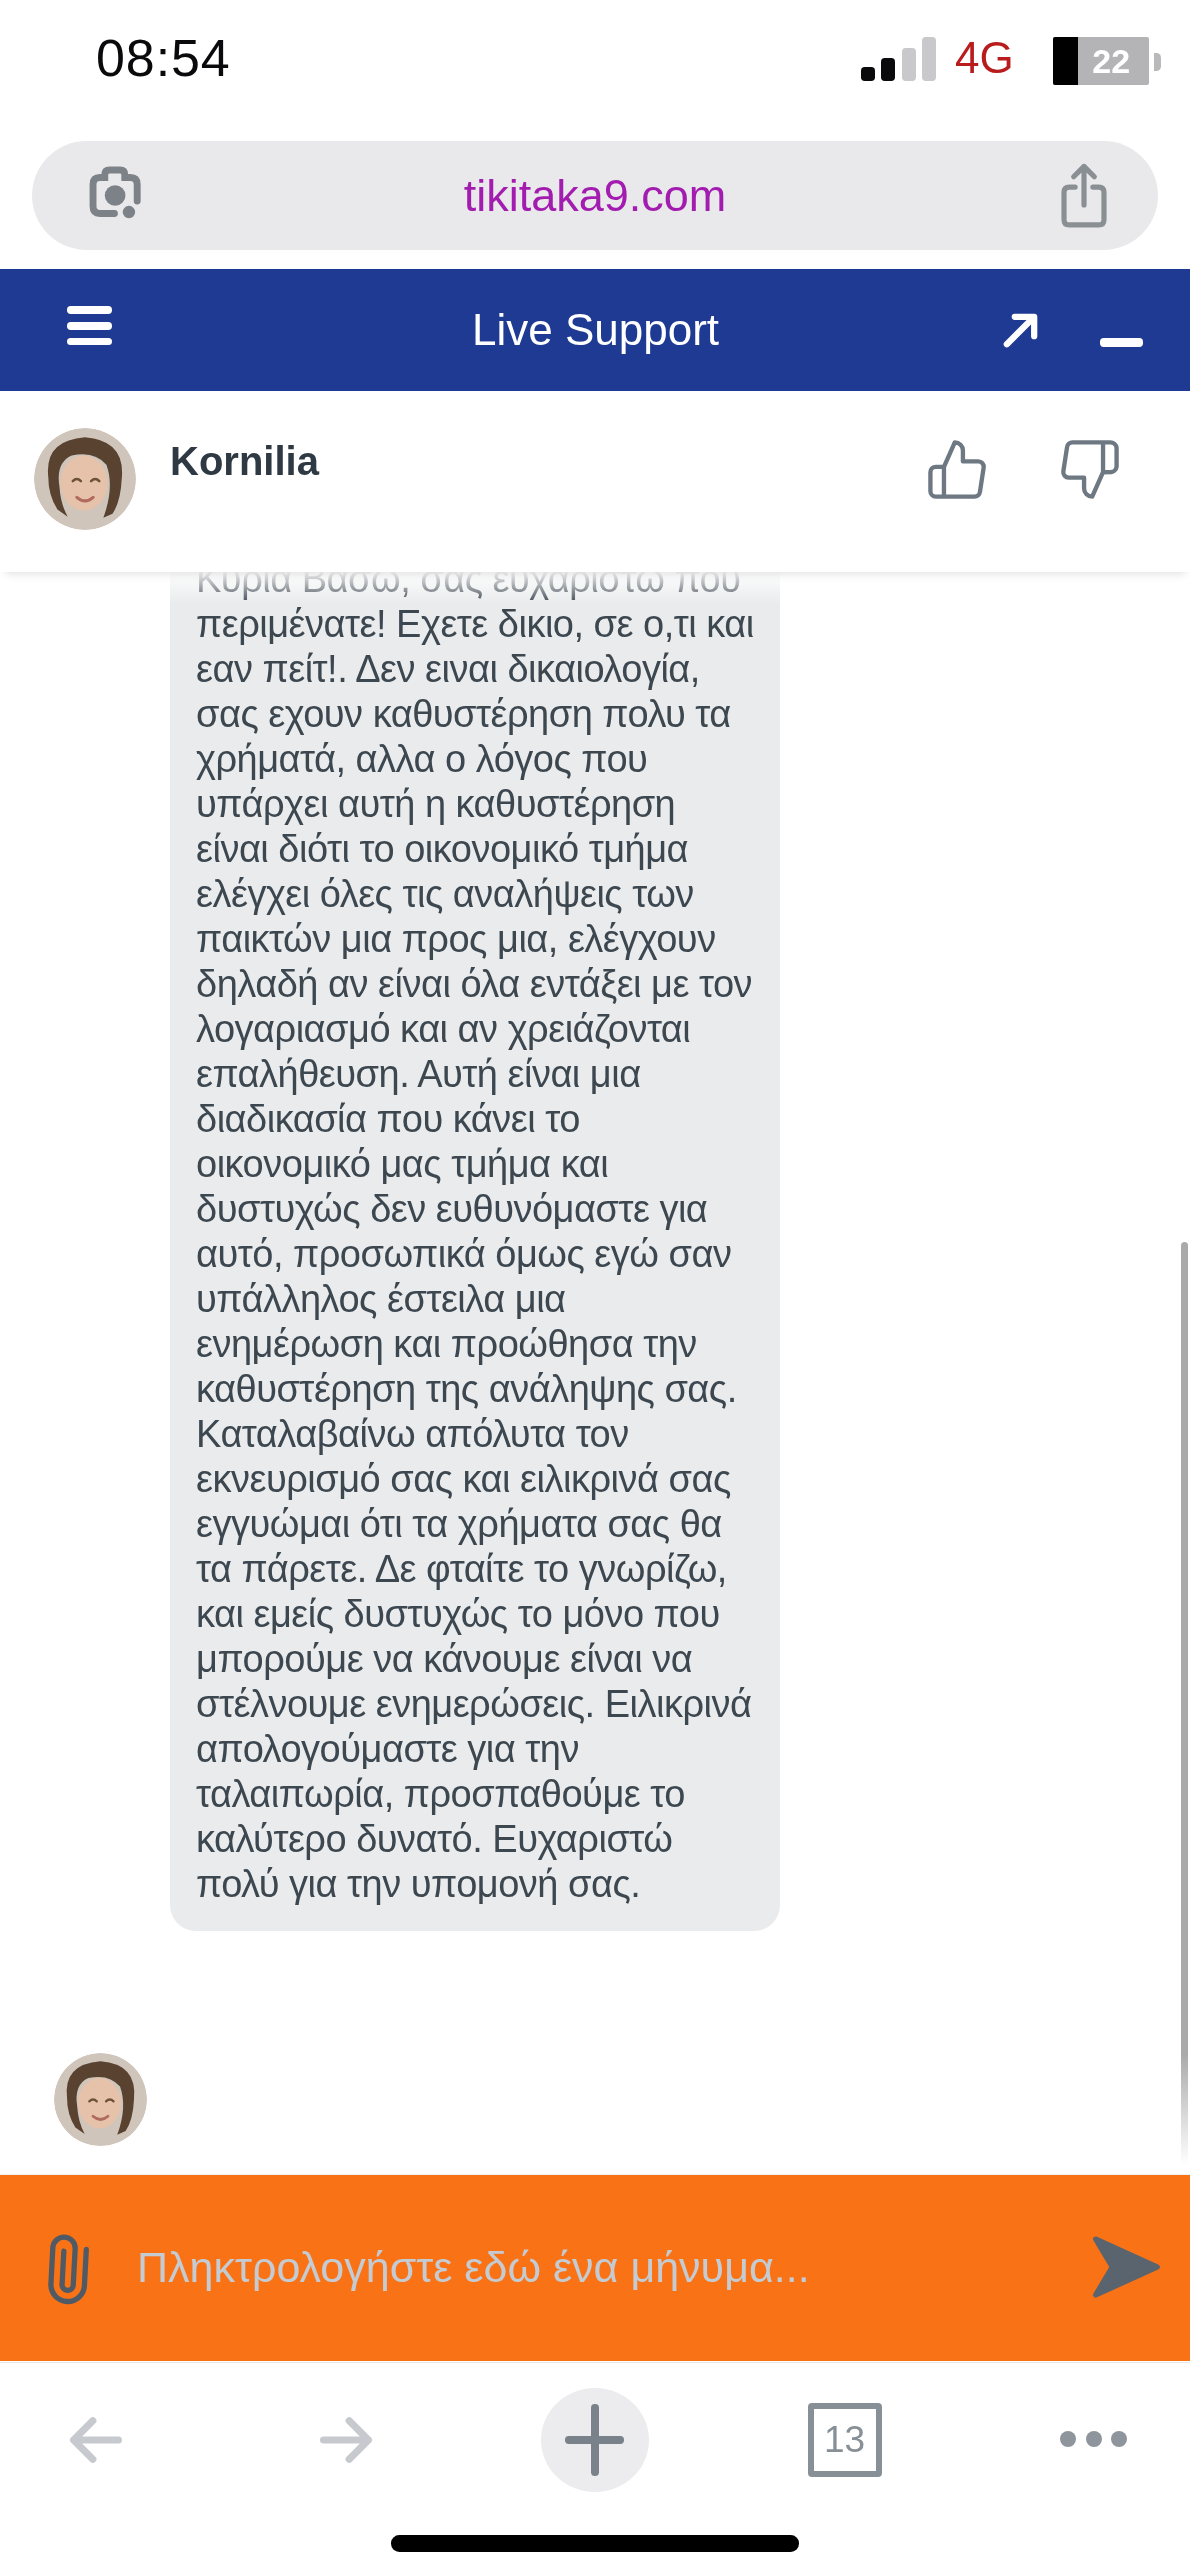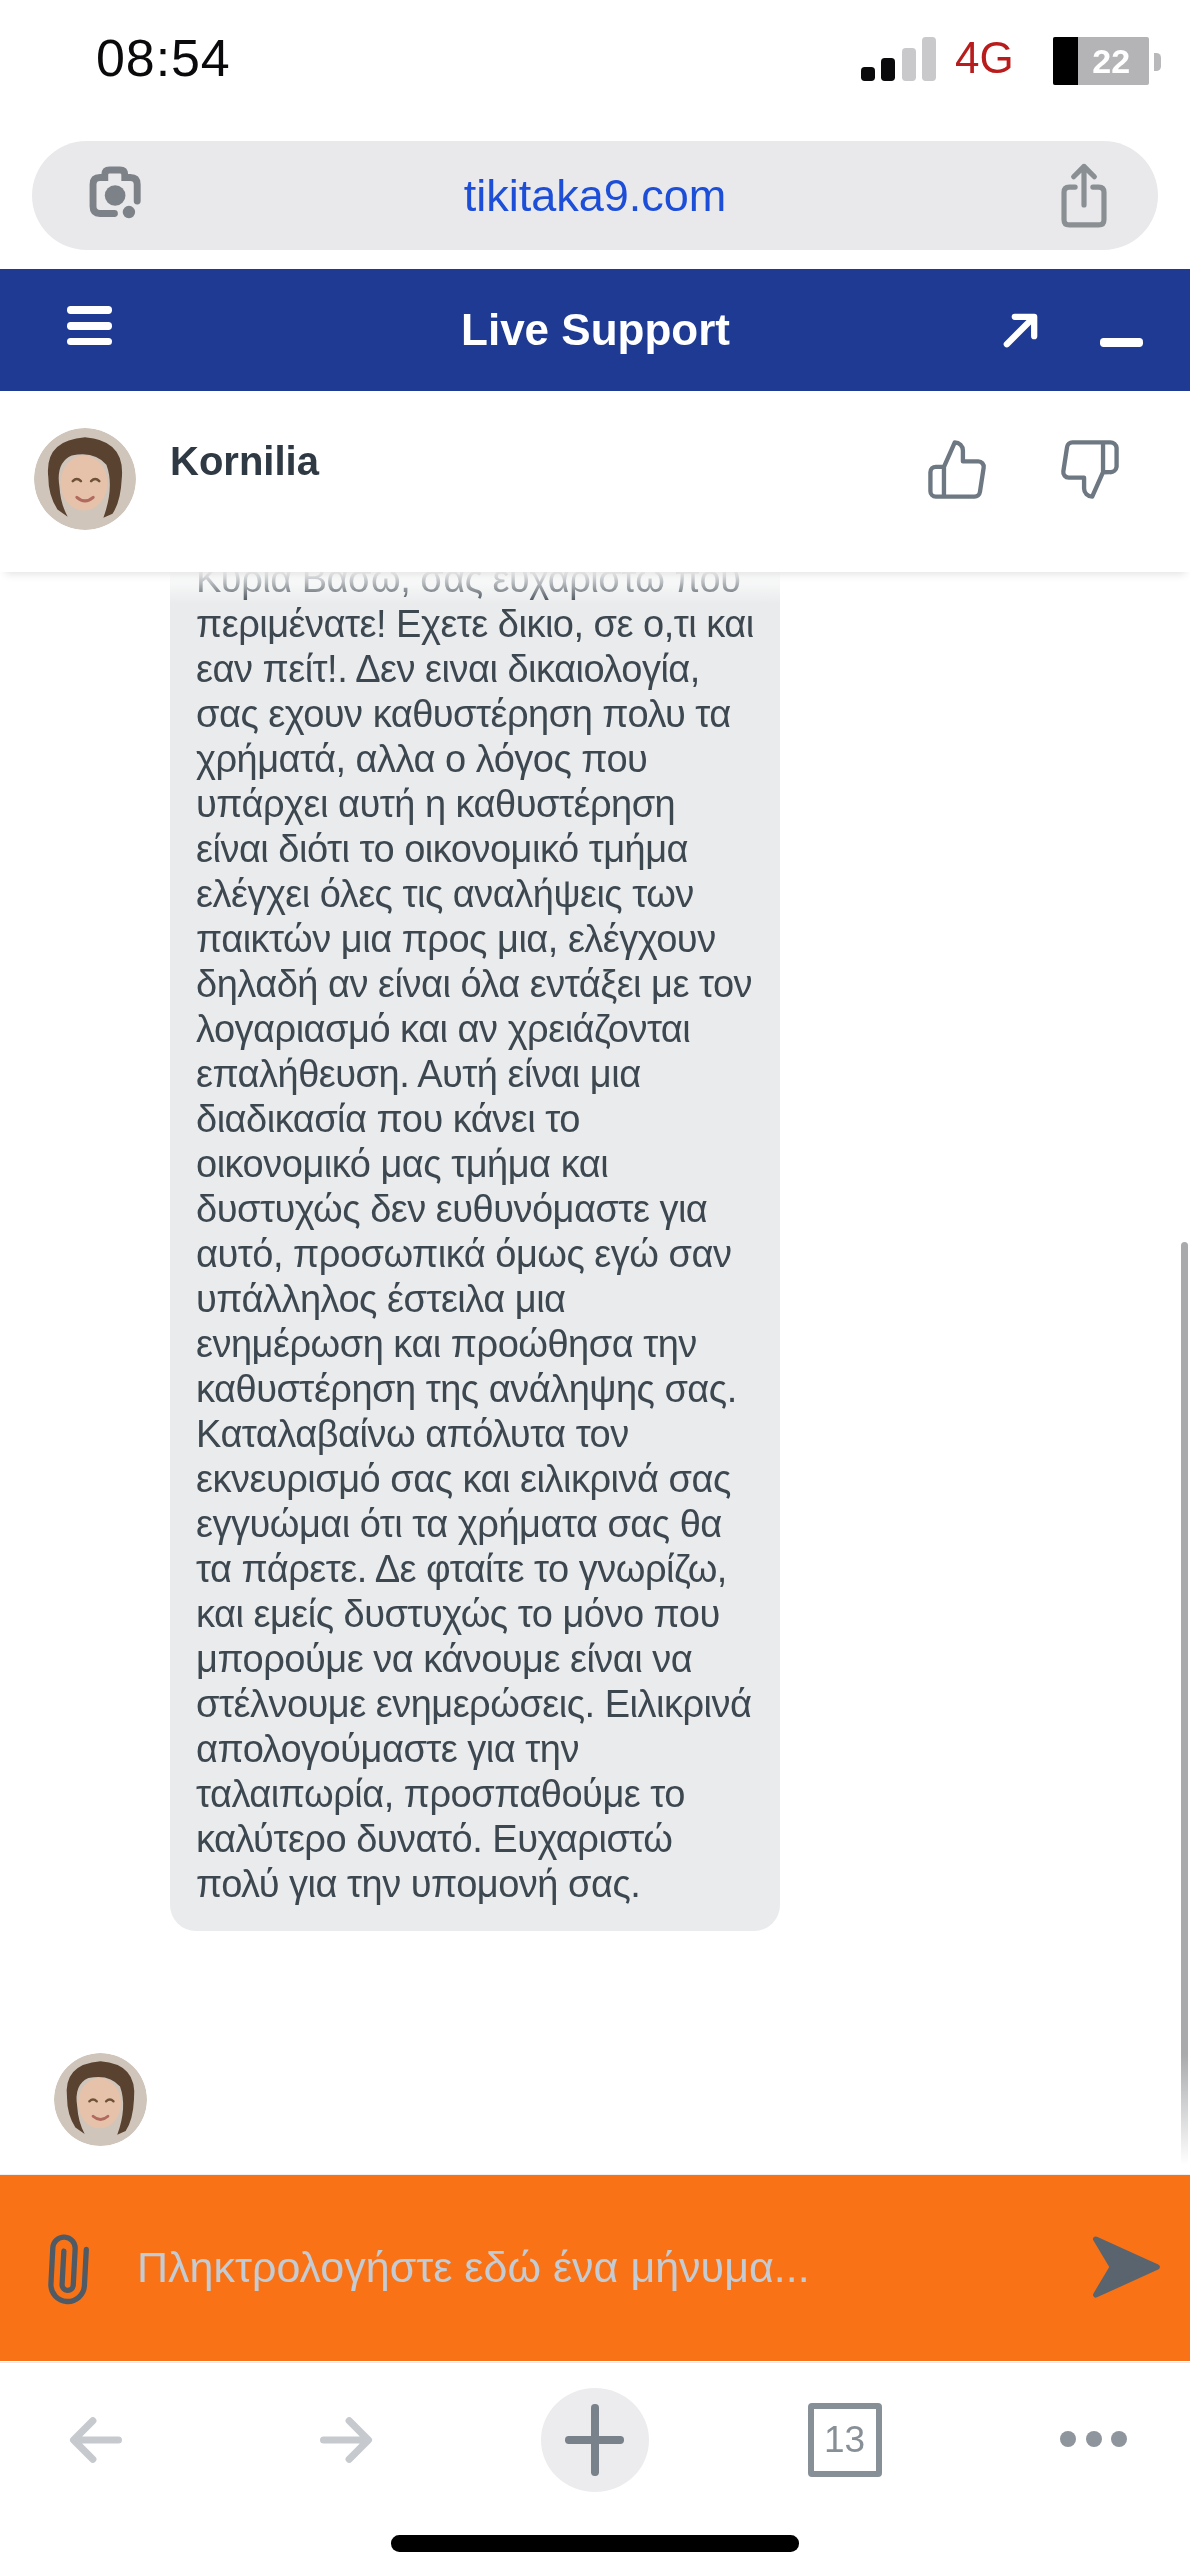--- a/index.html
+++ b/index.html
@@ -19,27 +19,27 @@
   .sig i:nth-child(3){ left:41px; height:33px; background:#c9c9cb; }
   .sig i:nth-child(4){ left:61px; height:44px; background:#c9c9cb; }
   .net { position:absolute; left:955px; top:33px; font-size:44px; font-weight:500; color:#b91c1c; }
   .batt { position:absolute; left:1053px; top:37px; width:96px; height:48px; border-radius:2px; background:#b4b4b6; overflow:hidden; }
   .batt .fill { position:absolute; left:0; top:0; bottom:0; width:25px; background:#000; }
   .batt .pct { position:absolute; left:20.4px; right:0; top:0; bottom:0; display:flex; align-items:center; justify-content:center; font-size:34px; font-weight:700; color:#fff; }
   .batt-nub { position:absolute; left:1154px; top:53px; width:7.4px; height:17.6px; border-radius:0 4.6px 4.6px 0; background:#b9b9bb; }
   
   .url-bar { position:absolute; top:141px; left:32px; width:1126px; height:109px; background:#e9e9eb; border-radius:55px; }
   .lens-btn { position:absolute; left:43px; top:20.4px; width:83px; height:69px; border:0; background:transparent; }
-  .url-text { position:absolute; left:0; right:0; top:0; height:109px; display:flex; align-items:center; justify-content:center; font-size:45px; font-weight:500; color:#1d4ed8; }
+  .url-text { position:absolute; left:0; right:0; top:0; height:109px; display:flex; align-items:center; justify-content:center; font-size:45px; font-weight:500; color:#a21caf; }
   .share-btn { position:absolute; right:37px; top:16.7px; width:74px; height:76px; border:0; background:transparent; }
   
   .widget-header { position:absolute; top:269px; left:0; width:100%; height:122px; background:#1e3a93; }
   .menu-btn { position:absolute; left:67px; top:35px; width:52px; height:52px; border:0; background:transparent; }
   .menu-btn i { display:block; width:45px; height:7.4px; border-radius:3.7px; background:#fff; margin:0 0 8.3px 0; }
-  .wh-title { position:absolute; left:0; right:0; top:0; height:122px; display:flex; align-items:center; justify-content:center; font-size:44px; font-weight:700; color:#fff;border-radius:32px; }
+  .wh-title { position:absolute; left:0; right:0; top:0; height:122px; display:flex; align-items:center; justify-content:center; font-size:44px; font-weight:400; color:#fff;border-radius:32px; }
   .expand-btn { position:absolute; left:992px; top:33px; width:57px; height:57px; border:0; background:transparent; }
   .min-btn { position:absolute; left:1100px; top:33px; width:54px; height:57px; border:0; background:transparent; }
   .min-btn i { display:block; width:43px; height:8.3px; border-radius:3.7px; background:#fff; margin-top:24px; }
   
   .agent-bar { position:absolute; top:391px; left:0; width:100%; height:181px; background:#fff; box-shadow:0 6.5px 8.3px -4.6px rgba(0,0,0,0.12); z-index:3; }
   .avatar-lg { position:absolute; left:34px; top:37px; width:102px; height:102px; border-radius:50%; overflow:hidden; }
   .agent-name { position:absolute; left:170px; top:28px; font-size:40px; font-weight:700; color:#2e3944;margin-top:20px; }
   .agent-role { position:absolute; left:170px; top:87px; font-size:38px; font-weight:400; color:#4d5965; }
   .thumb-btn { position:absolute; top:46px; width:65px; height:65px; border:0; background:transparent; }
   .thumb-up { left:925px; }

